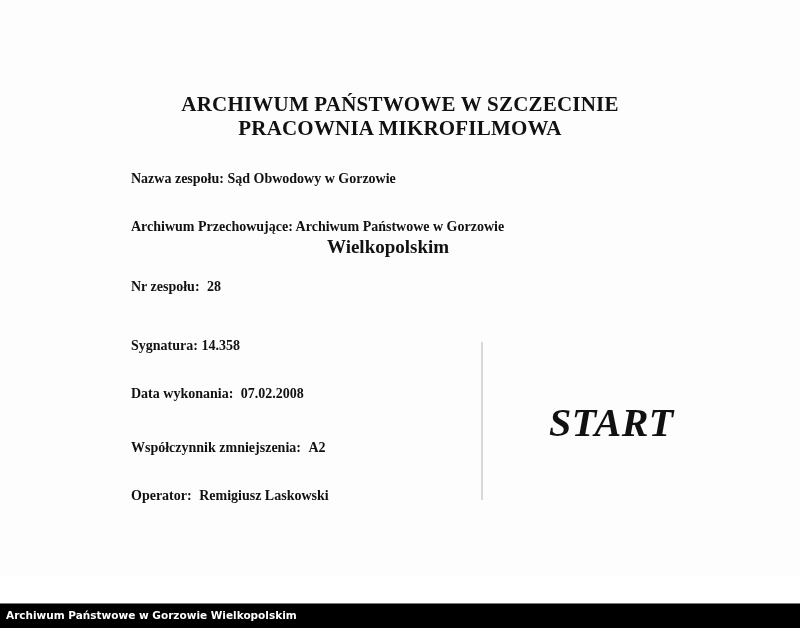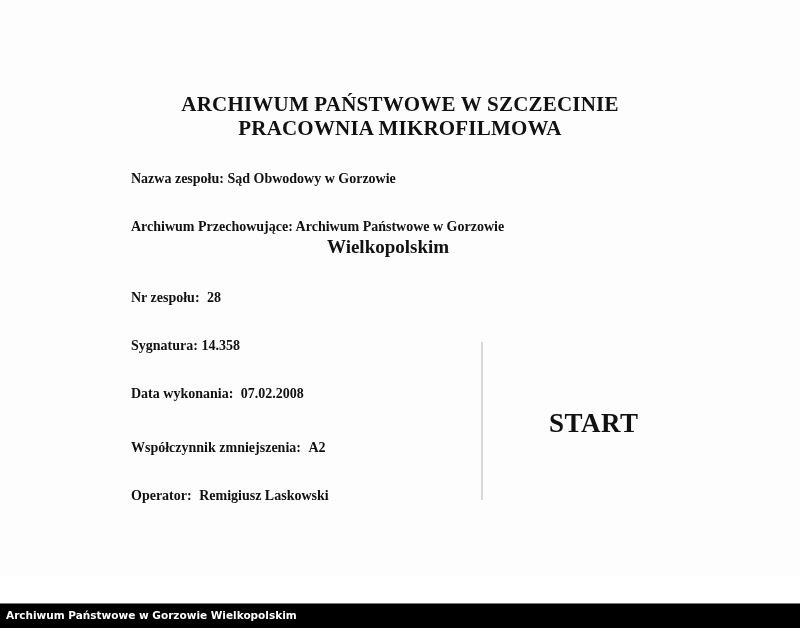--- a/index.html
+++ b/index.html
@@ -50,23 +50,24 @@
       font-weight: bold;
       font-size: 19px;
       line-height: 22px;
       white-space: nowrap;
     }
     .start {
       position: absolute;
       left: 549px;
       top: 405px;
       font-weight: bold;
-      font-size: 27px;
+      font-size: 40px;
       line-height: 36px;
       letter-spacing: 0.5px;
+      font-style: italic;
     }
     .vline {
       position: absolute;
       left: 481px;
       top: 342px;
       width: 2px;
       height: 158px;
       background: #d8d8d8;
     }
     .footer {
@@ -104,21 +105,21 @@
     <span class="label">Nazwa zespołu:</span>
     <span class="value">Sąd Obwodowy w Gorzowie</span>
   </div>
 
   <div class="field" style="top:216px;">
     <span class="label">Archiwum Przechowujące:</span>
     <span class="value">Archiwum Państwowe w Gorzowie</span>
   </div>
   <div class="cont" style="left:327px; top:236px;">Wielkopolskim</div>
 
-  <div class="field" style="top:287px;">
+  <div class="field" style="top:276px;">
     <span class="label">Nr zespołu:</span>
     <span class="value" style="margin-left:4px;">28</span>
   </div>
 
   <div class="field" style="top:335px;text-align:center;">
     <span class="label">Sygnatura:</span>
     <span class="value">14.358</span>
   </div>
 
   <div class="field" style="top:383px;">

